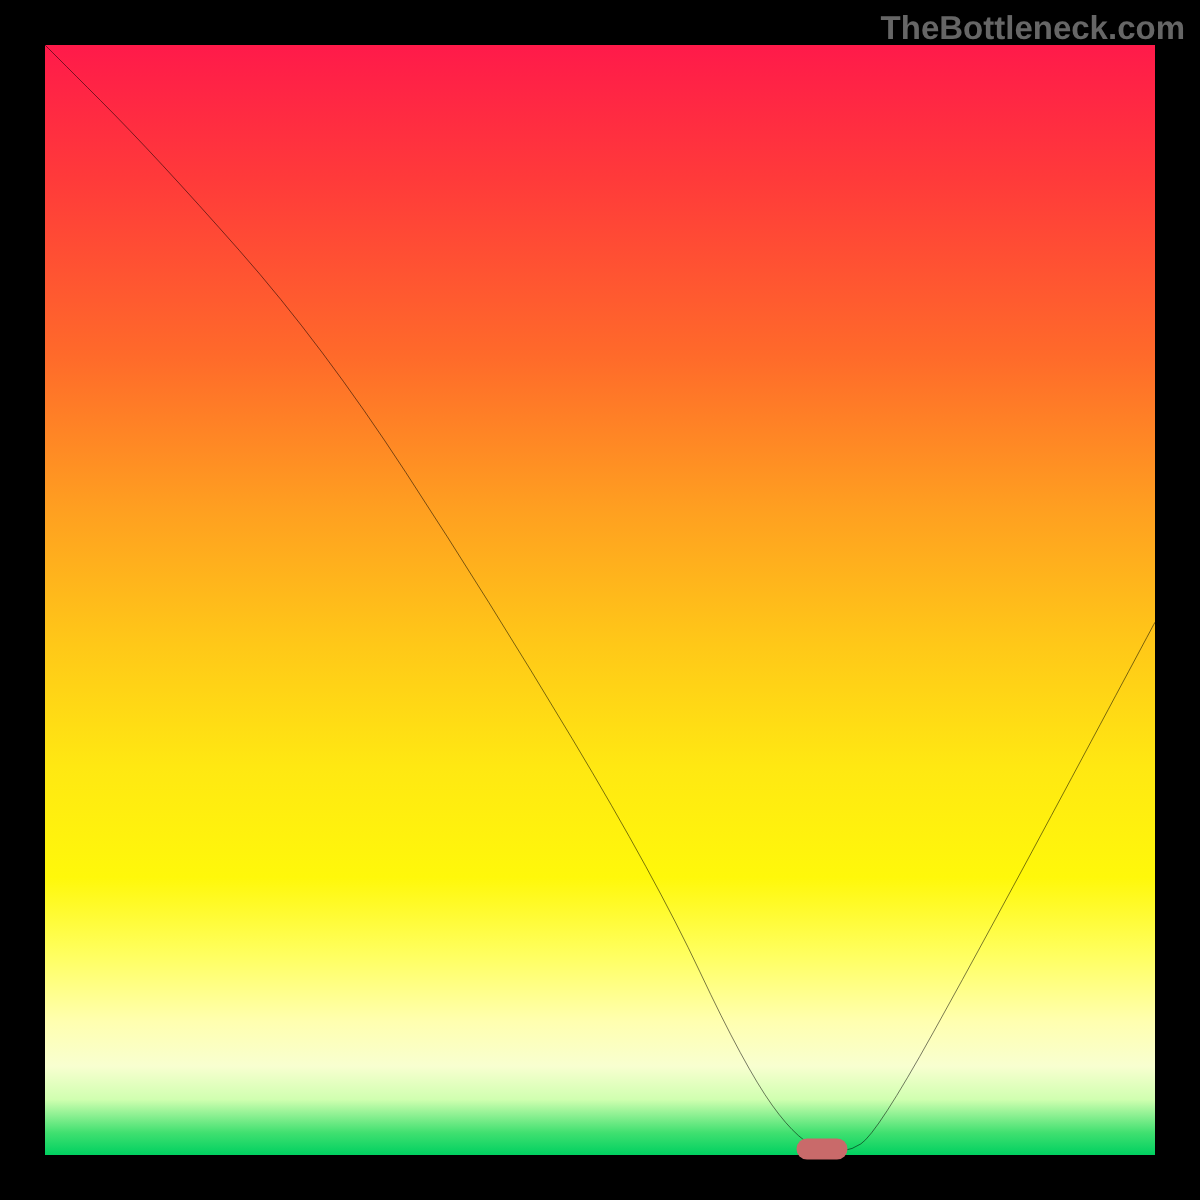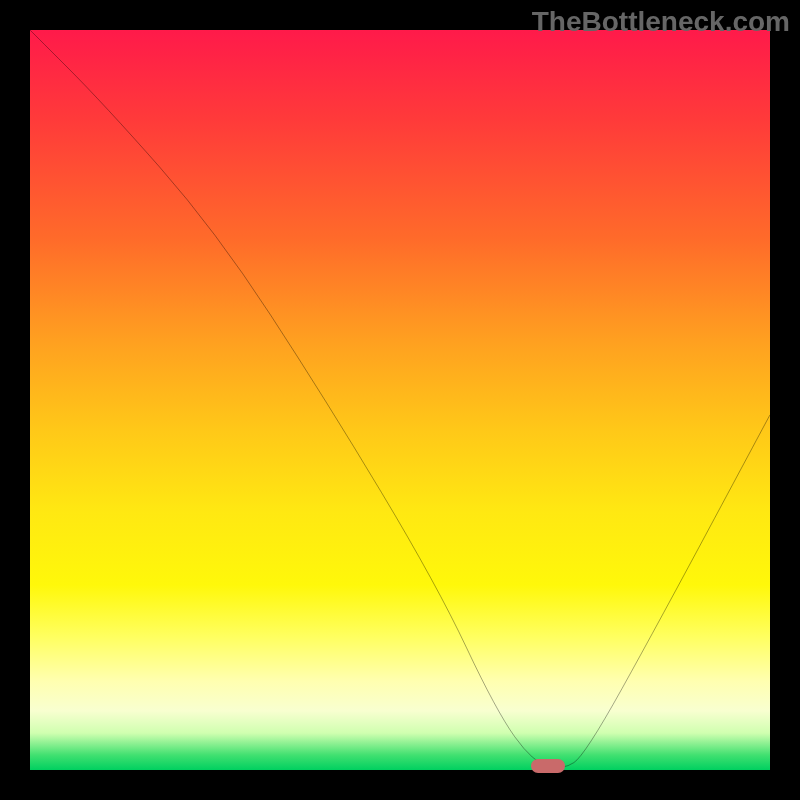--- a/index.html
+++ b/index.html
@@ -9,21 +9,21 @@
     height: 800px;
     background: #000;
     position: relative;
     font-family: Arial, Helvetica, sans-serif;
   }
   .watermark {
     position: absolute;
     top: 6px;
     right: 10px;
     color: #666;
-    font-size: 28px;
+    font-size: 22px;
     font-weight: bold;
     z-index: 10;
   }
   .plot-area {
     position: absolute;
     left: 30px;
     top: 30px;
     width: 740px;
     height: 740px;
     background: linear-gradient(to bottom,

